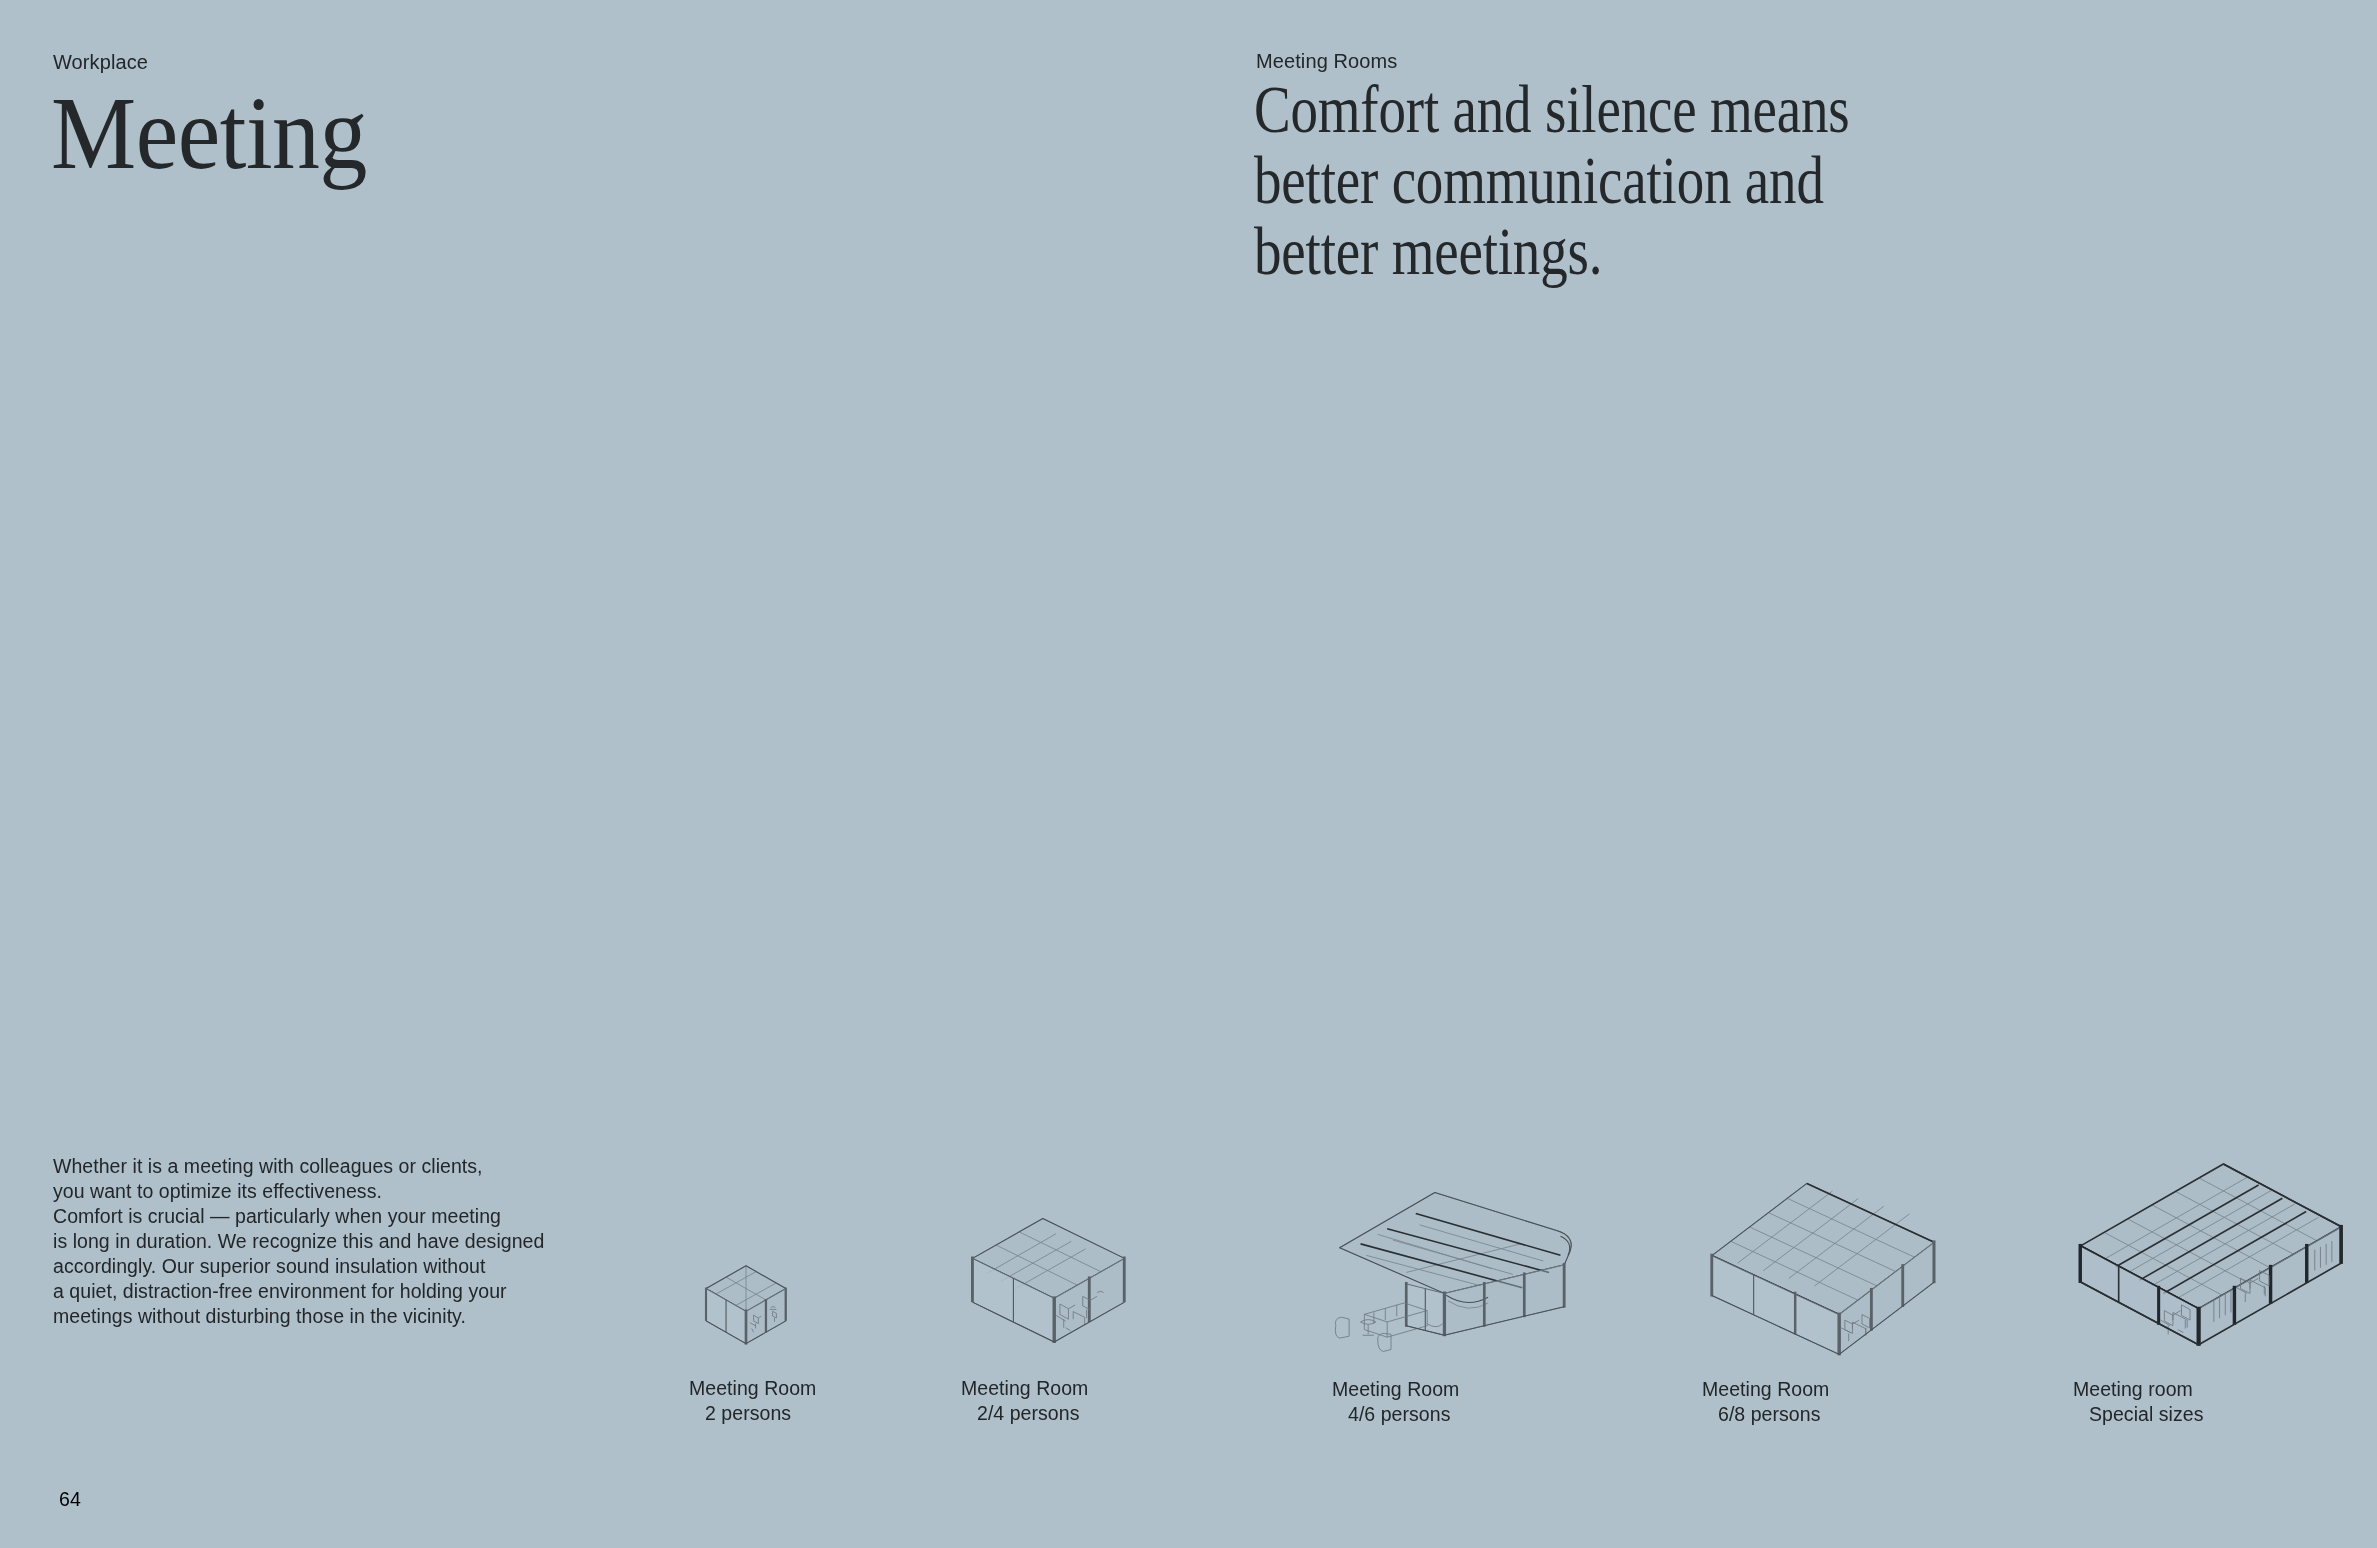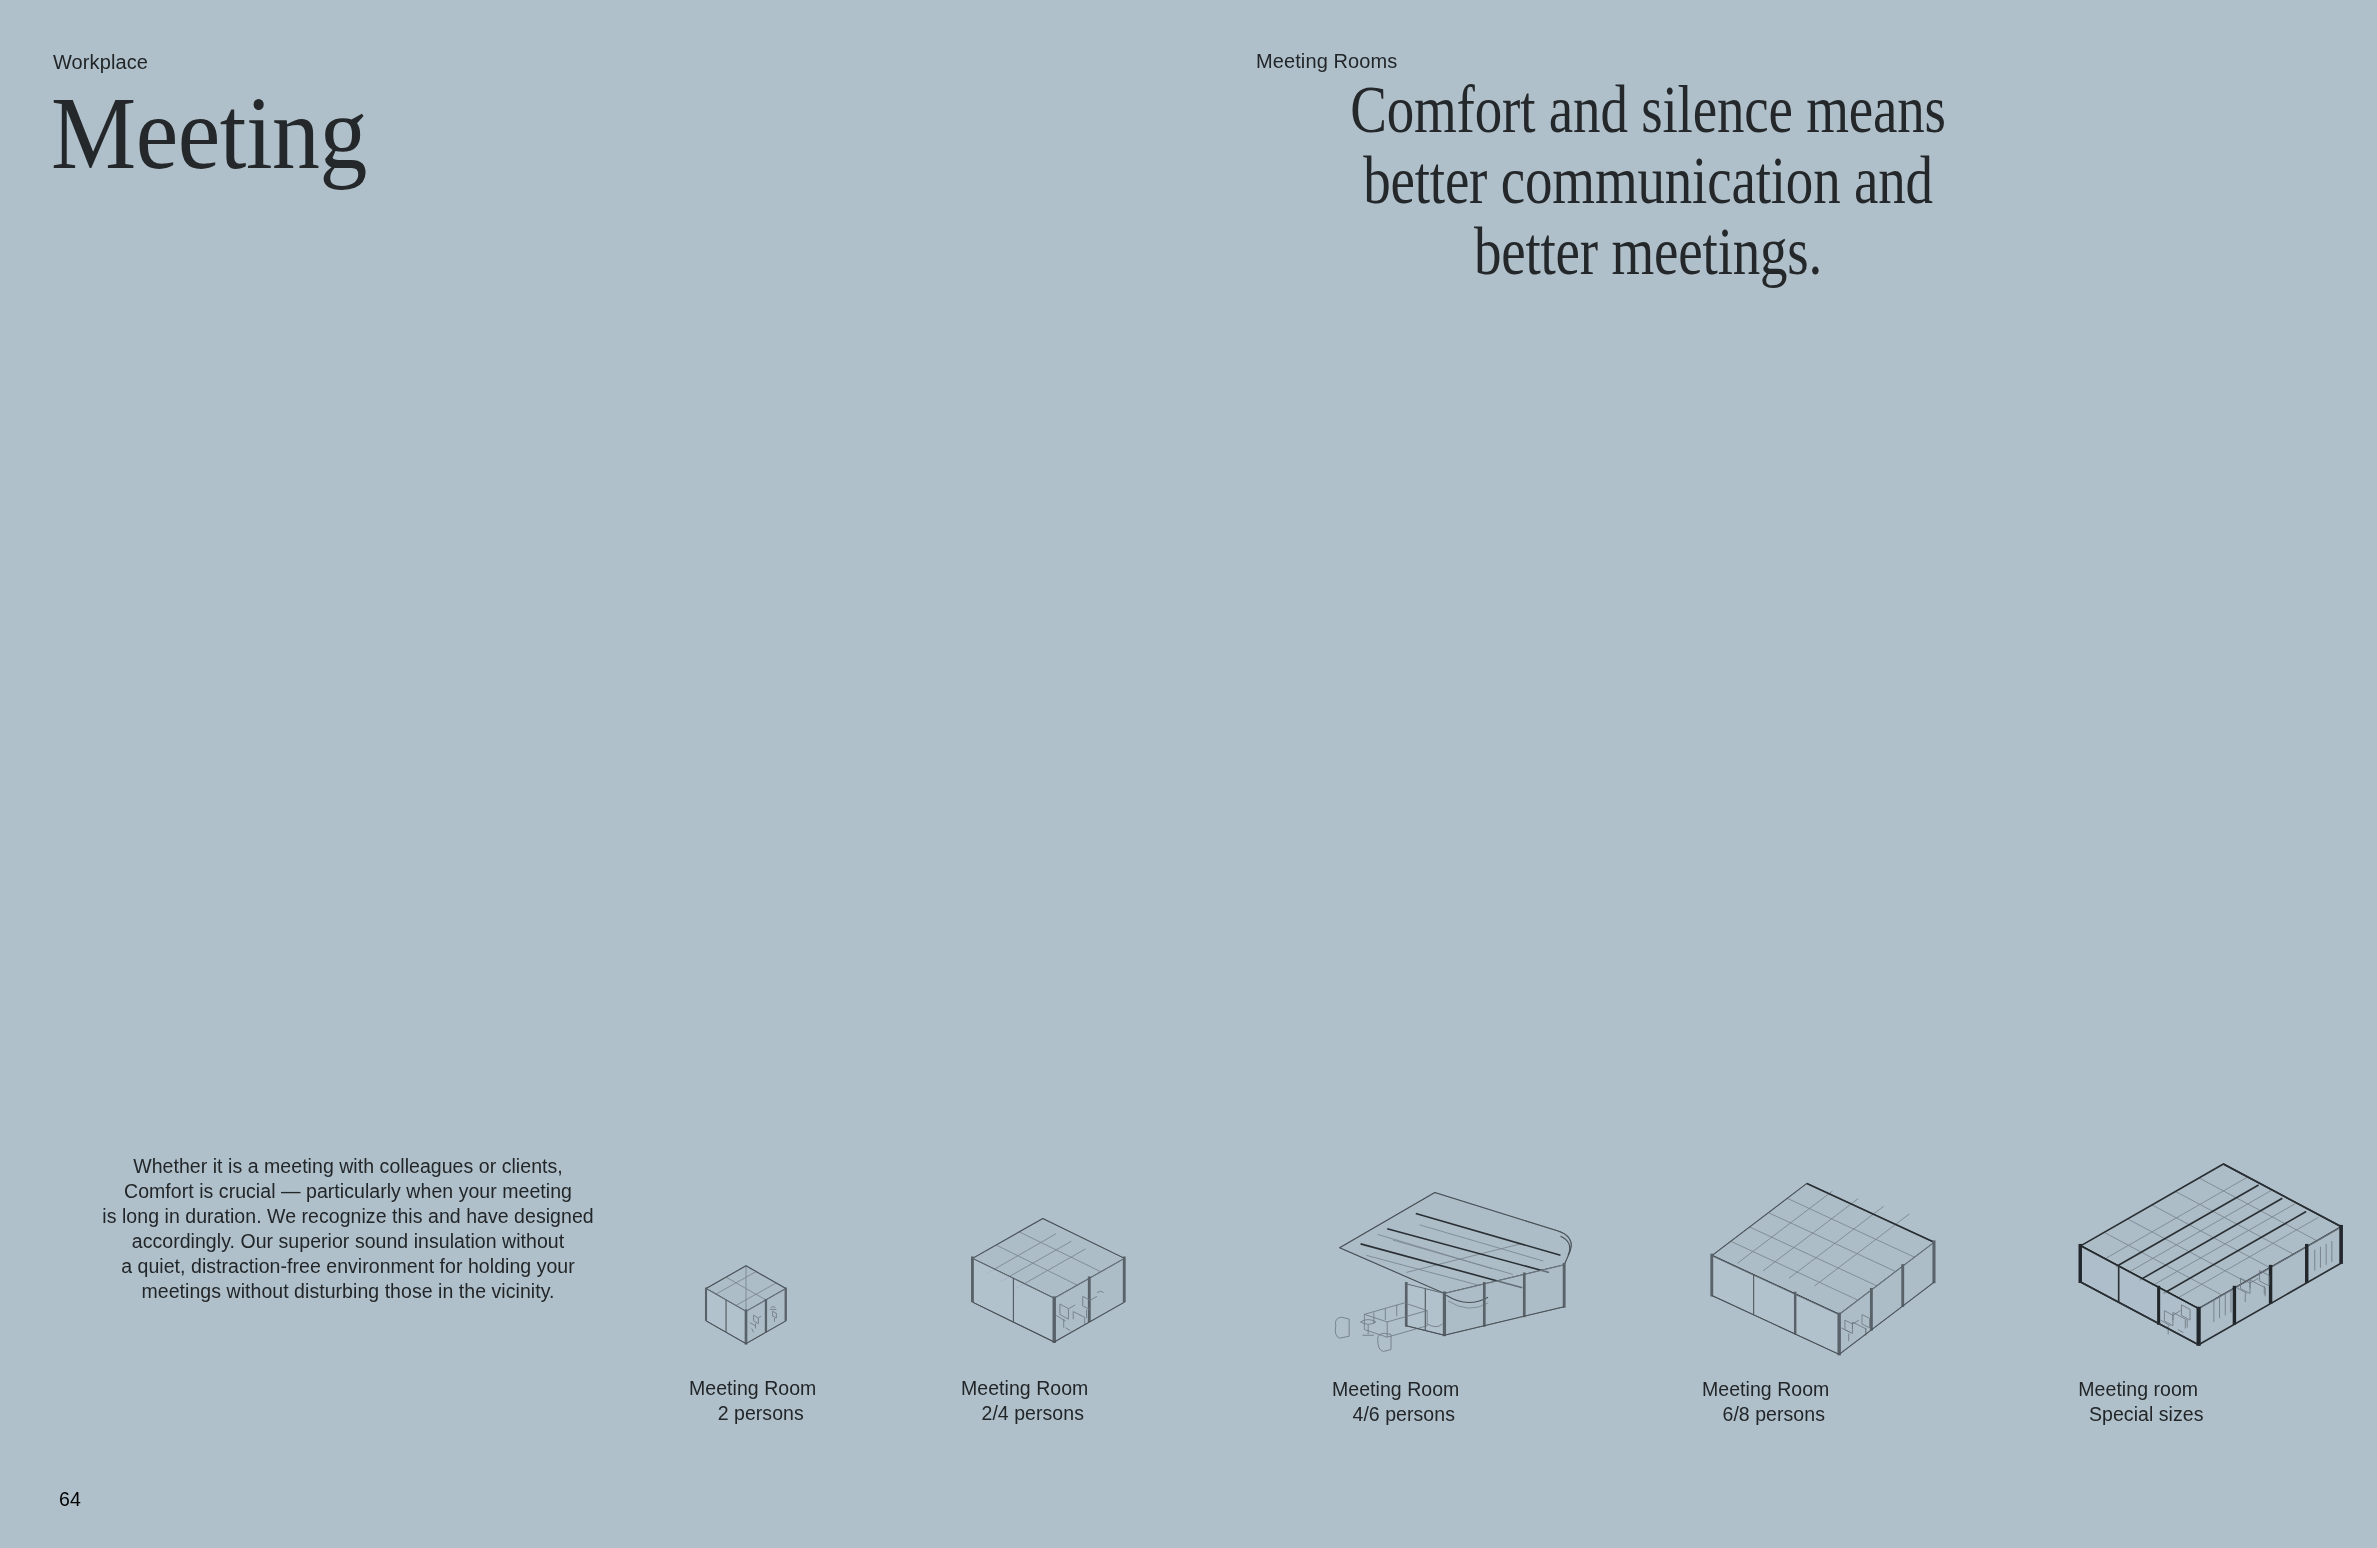--- a/index.html
+++ b/index.html
@@ -13,21 +13,20 @@
     background: #afc0cb;
     font-family: "Liberation Sans", sans-serif;
     color: #232628;
     overflow: hidden;
     position: relative;
   }
   .spread {
     position: absolute;
     inset: 0;
     background: #afc0cb;
-    text-align: center;
   }
   .page {
     position: absolute;
     top: 0;
     height: 1548px;
   }
   .page-left  { left: 0;      width: 1189px; }
   .page-right { left: 1189px; width: 1189px; }
 
   
@@ -152,20 +151,21 @@
 <div class="spread">
 
   <div class="page page-left">
 
     <div class="eyebrow eyebrow-left">Workplace</div>
 
     <div class="display title-meeting">Meeting</div>
 
     <div class="bodycopy">
       <span>Whether it is a meeting with colleagues or clients,</span>
+      <span>you want to optimize its effectiveness.</span>
       <span>Comfort is crucial — particularly when your meeting</span>
       <span>is long in duration. We recognize this and have designed</span>
       <span>accordingly. Our superior sound insulation without</span>
       <span>a quiet, distraction-free environment for holding your</span>
       <span>meetings without disturbing those in the vicinity.</span>
     </div>
 
     <div class="folio folio-left">64</div>
   </div>
 

